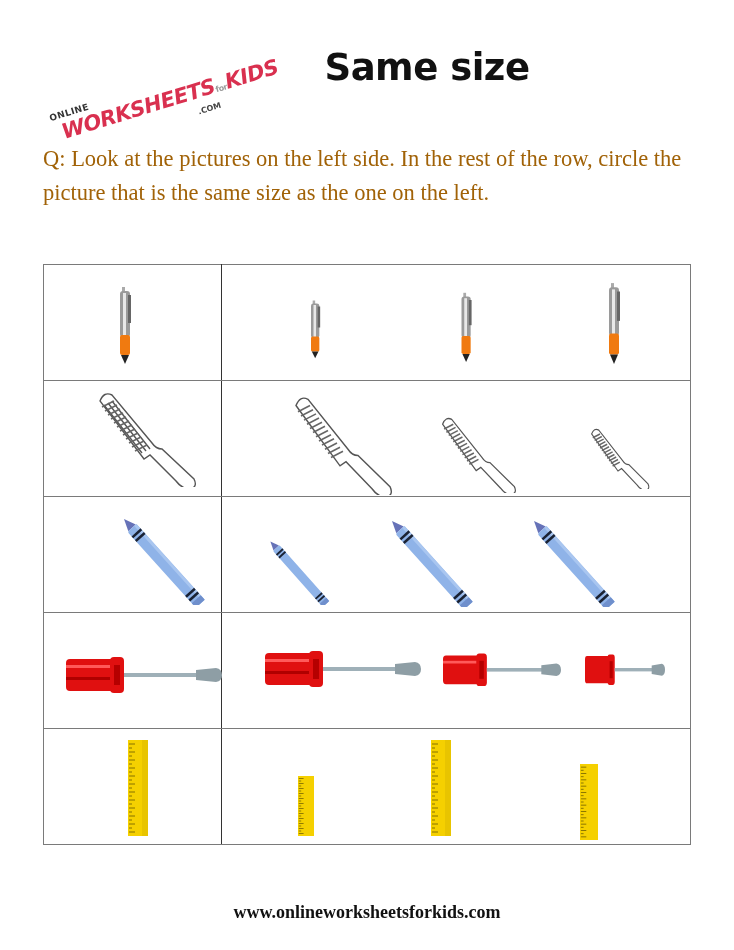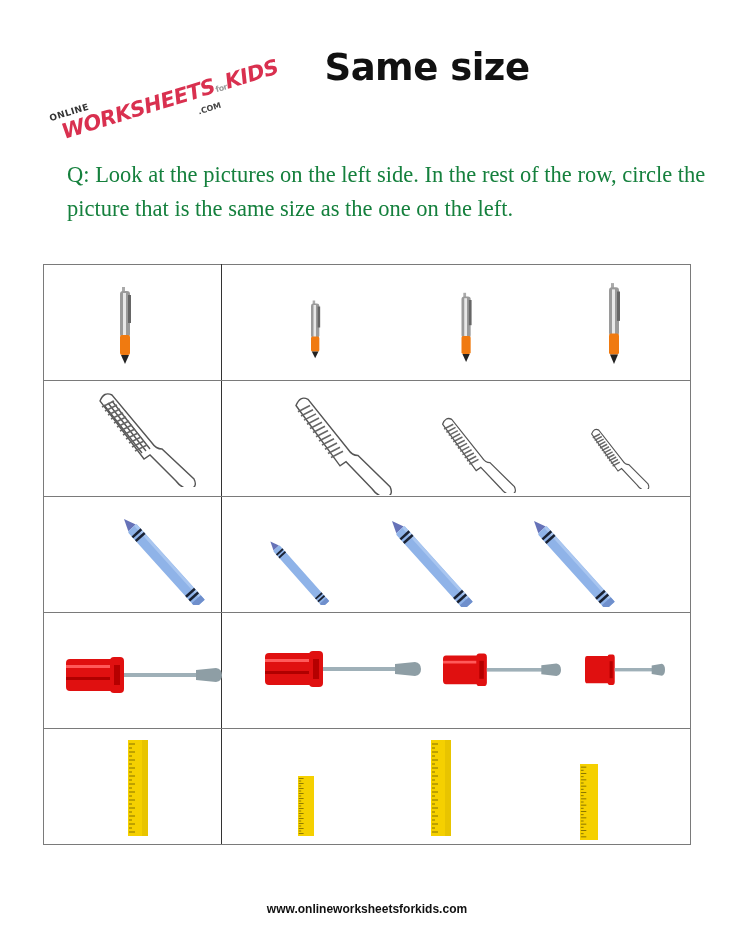--- a/index.html
+++ b/index.html
@@ -2,27 +2,27 @@
 <html><head>
 <meta charset="utf-8">
 <style>
   html, body { margin:0; padding:0; background:#ffffff; }
   body { width:734px; height:950px; position:relative; overflow:hidden; font-family:"Liberation Serif", serif; color:#111; }
   .logo { position:absolute; left:44px; top:52px; width:190px; height:100px; transform:rotate(-17deg); transform-origin:30% 60%; }
   .logo .online { position:absolute; left:6px; top:46px; font-family:"DejaVu Sans", sans-serif; font-size:9px; font-weight:bold; color:#333; letter-spacing:0.5px; }
   .logo .brand { position:absolute; left:14px; top:56px; font-family:"DejaVu Sans", sans-serif; font-size:21px; font-weight:bold; color:#d9304f; letter-spacing:-0.5px; font-style:italic; }
   .logo .dotcom { position:absolute; left:150px; top:84px; font-family:"DejaVu Sans", sans-serif; font-size:8px; font-weight:bold; color:#444; }
   .title { position:absolute; left:0; width:734px; top:46px; text-align:center; padding-left:120px; box-sizing:border-box; font-family:"DejaVu Sans", sans-serif; font-size:37px; font-weight:bold; color:#111; letter-spacing:-0.5px; }
-  .question { position:absolute; left:43px; top:158px; width:660px; font-size:22.5px; line-height:34px; color:#15803d;margin-left:24px; }
+  .question { position:absolute; left:43px; top:142px; width:660px; font-size:22.5px; line-height:34px; color:#a16207; }
   table.grid { position:absolute; left:43px; top:264px; width:648px; border-collapse:collapse; }
   table.grid td { border:1.5px solid #7a7a7a; height:115px; padding:0; position:relative; }
   table.grid td.left { width:177px; border-right:1px solid #333; }
   .cell-inner { position:absolute; inset:0; }
   .item { position:absolute; }
-  .footer { position:absolute; left:0; width:734px; top:902px; text-align:center; font-family:Liberation Sans, sans-serif; font-weight:bold; font-size:12px; color:#111; }
+  .footer { position:absolute; left:0; width:734px; top:902px; text-align:center; font-family:Liberation Serif, serif; font-weight:bold; font-size:18px; color:#111; }
 </style>
 </head>
 <body>
 
 <div class="logo">
   <span class="online">ONLINE</span>
   <span class="brand"><span>WORKSHEETS</span><span style="font-size:8px;color:#999;font-style:normal;">for</span><span>KIDS</span></span>
   <span class="dotcom">.COM</span>
 </div>
 

